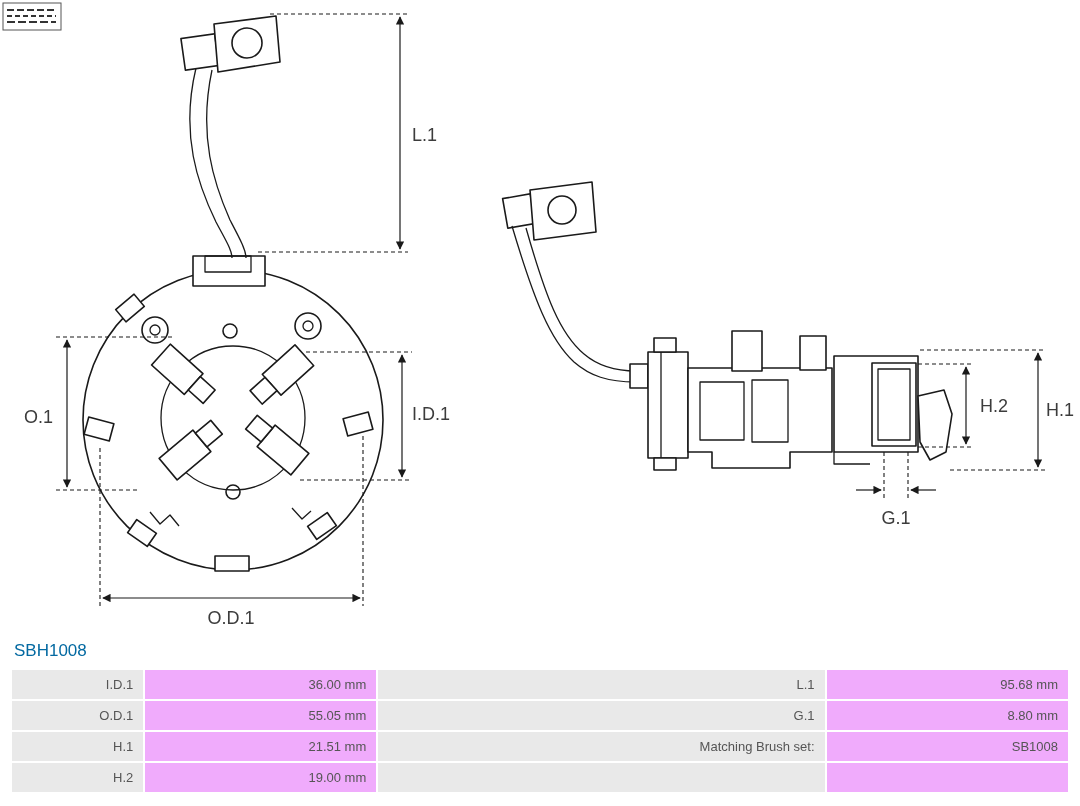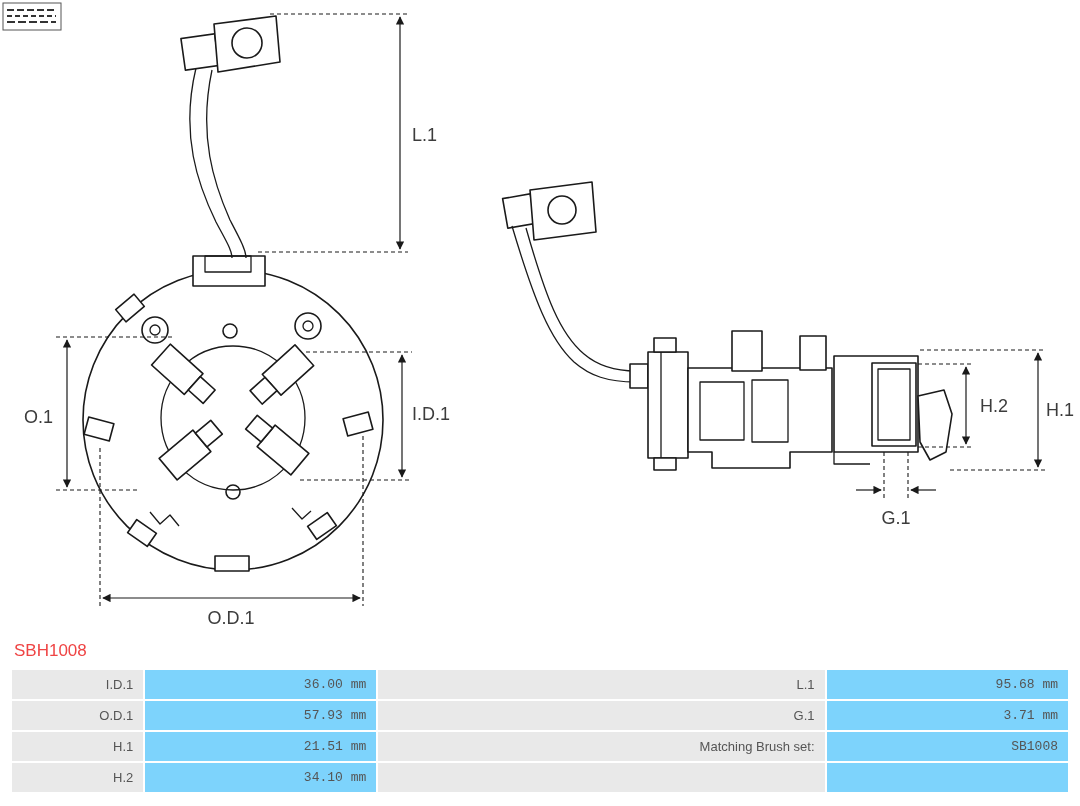--- a/index.html
+++ b/index.html
@@ -14,39 +14,39 @@
   
   .outline{fill:#ffffff;stroke:#1a1a1a;stroke-width:1.6;stroke-linejoin:round;}
   .thin{fill:none;stroke:#1a1a1a;stroke-width:1.3;stroke-linejoin:round;}
   .dim{stroke:#1a1a1a;stroke-width:1.2;fill:none;}
   .dash{stroke:#1a1a1a;stroke-width:1.1;stroke-dasharray:4 3;fill:none;}
   .dimtext{font:18px "Liberation Sans",sans-serif;fill:#3c3c3c;}
 
   .part-number{
     margin:5px 0 7px 14px;
     font-size:17px;
-    color:#ef4444;
+    color:#0369a1;
   }
   table.spec-table{
     margin:0 10px;
     width:1060px;
     border-collapse:separate;
     border-spacing:2px;
     table-layout:fixed;
   }
   table.spec-table td{
     font-size:13px;
     color:#555;
     text-align:right;
     padding:7px 10px;
     white-space:nowrap;
     overflow:hidden;
   }
   td.lbl{background:#e9e9e9;}
-  td.val{background:#7dd3fc;font-family:Liberation Mono, monospace;}
+  td.val{background:#f0abfc;}
   col.c1{width:12.5%;} col.c2{width:22%;} col.c3{width:42.5%;} col.c4{width:23%;}
 </style>
 </head>
 <body>
 
 <div class="page">
 
   <div class="drawing-area">
     <svg width="1080" height="636" viewBox="0 0 1080 636" xmlns="http://www.w3.org/2000/svg">
       <defs>
@@ -218,32 +218,32 @@
       </colgroup>
     <tbody>
       <tr>
         <td class="lbl">I.D.1</td>
         <td class="val">36.00 mm</td>
         <td class="lbl">L.1</td>
         <td class="val">95.68 mm</td>
       </tr>
       <tr>
         <td class="lbl">O.D.1</td>
-        <td class="val">57.93 mm</td>
+        <td class="val">55.05 mm</td>
         <td class="lbl">G.1</td>
-        <td class="val">3.71 mm</td>
+        <td class="val">8.80 mm</td>
       </tr>
       <tr>
         <td class="lbl">H.1</td>
         <td class="val">21.51 mm</td>
         <td class="lbl">Matching Brush set:</td>
         <td class="val">SB1008</td>
       </tr>
       <tr>
         <td class="lbl">H.2</td>
-        <td class="val">34.10 mm</td>
+        <td class="val">19.00 mm</td>
         <td class="lbl"></td>
         <td class="val"></td>
       </tr>
     </tbody>
   </table>
 
 </div>
 
 </body></html>

